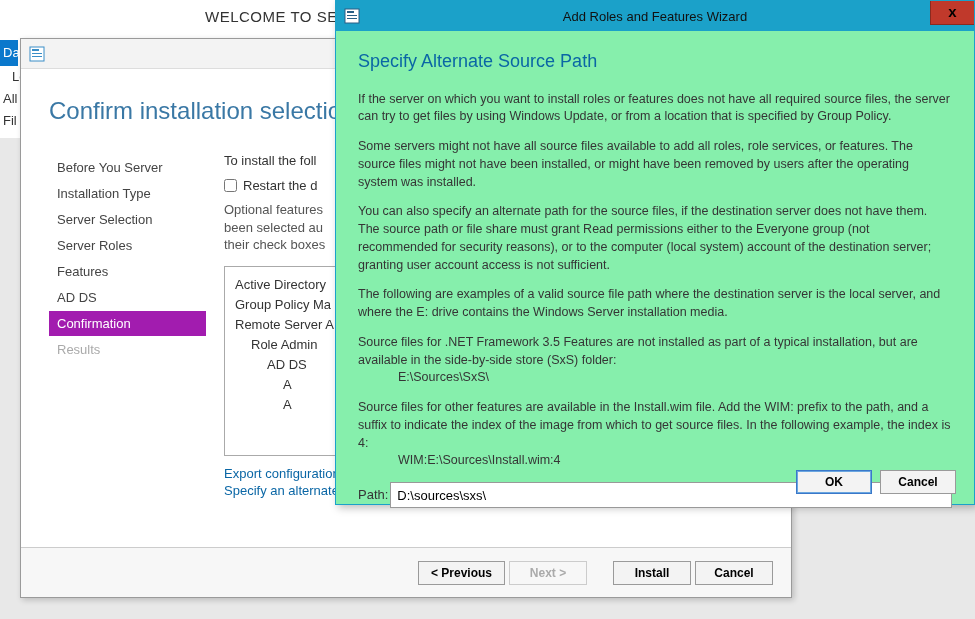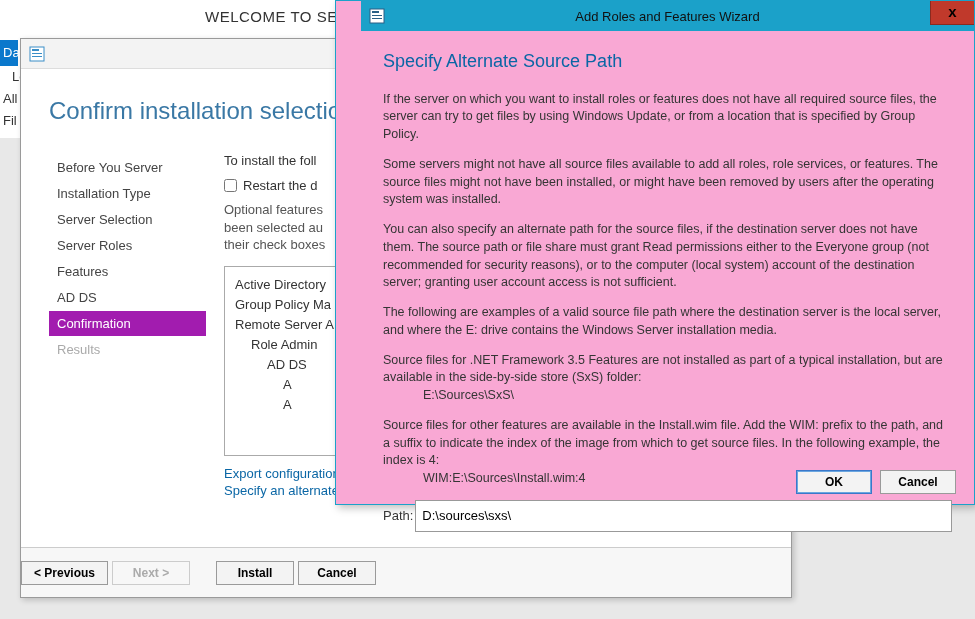--- a/index.html
+++ b/index.html
@@ -46,40 +46,39 @@
     .listbox { border:1px solid #aaa; padding:8px 10px; height:190px; font-size:13px; line-height:1.55;}
     .listbox .ind1 { padding-left:16px;}
     .listbox .ind2 { padding-left:32px;}
     .listbox .ind3 { padding-left:48px;}
     .links { margin-top:10px; font-size:13px; color:#0a66a5;}
     .links div { margin:2px 0; cursor:pointer;}
 
     .wizard-footer {
       position:absolute; bottom:0; left:0; right:0; height:50px;
       border-top:1px solid #ccc; background:#f7f7f7;
-      display:flex; align-items:center; justify-content:flex-start; padding-right:18px; gap:4px;
+      display:flex; align-items:center; justify-content:flex-end; padding-right:18px; gap:4px;
     }
     .btn {
       min-width:78px; height:24px; font-size:12px;
       background:#f3f3f3; border:1px solid #9a9a9a; cursor:pointer;
       padding:0 12px;
       font-weight:bold;
     }
     .btn:disabled { color:#aaa; border-color:#ccc; background:#f7f7f7;}
     .btn.spacer { margin-left:22px;}
 
     
     .dialog {
       position: absolute;
       left: 335px; top: 0;
       width: 640px; height: 505px;
-      background: #f9a8d4;
+      background: #86efac;
       border: 1px solid #1ba1c9;
       box-shadow: 3px 3px 8px rgba(0,0,0,0.25);
-      padding-left: 25px;
     }
     .dlg-titlebar {
       height: 30px; background:#1ba1c9;
       display:flex; align-items:center; color:#111; font-size:13px;
       position:relative; padding-left:8px;
     }
     .dlg-titlebar .ticon { width:16px; height:16px; margin-right:8px; filter: none; color:#2a5f85;}
     .dlg-titlebar .ttext { position:absolute; left:50%; transform:translateX(-50%); color:#111;}
     .dlg-close {
       position:absolute; right:0; top:0; width:44px; height:24px;
@@ -88,21 +87,21 @@
     }
 
     .dlg-body { padding: 18px 22px 12px 22px; font-size:12.5px; color:#353535; line-height:1.42;}
     .dlg-heading { color:#0a66a5; font-size:18px; font-weight:400; margin-bottom:16px;}
     .dlg-body p { margin-bottom:12px;}
     .dlg-body .expath { padding-left:40px;}
 
     .path-row { display:flex; align-items:center; margin-top:10px; gap:2px;}
     .path-row label { font-size:13px;}
     .path-row input {
-      flex:1; height:32px; border:1px solid #999; padding:0 6px; font-size:13px;
+      flex:1; height:26px; border:1px solid #999; padding:0 6px; font-size:13px;
     }
 
     .dlg-footer {
       position:absolute; bottom:0; left:0; right:0; height:44px;
       display:flex; align-items:center; justify-content:flex-end;
       padding-right:18px; gap:8px;
     }
     .dlg-footer .btn { min-width:76px;}
     .dlg-footer .btn.focus { border:1px solid #3a78c9; box-shadow: inset 0 0 0 1px #6aa6e0;}
 

